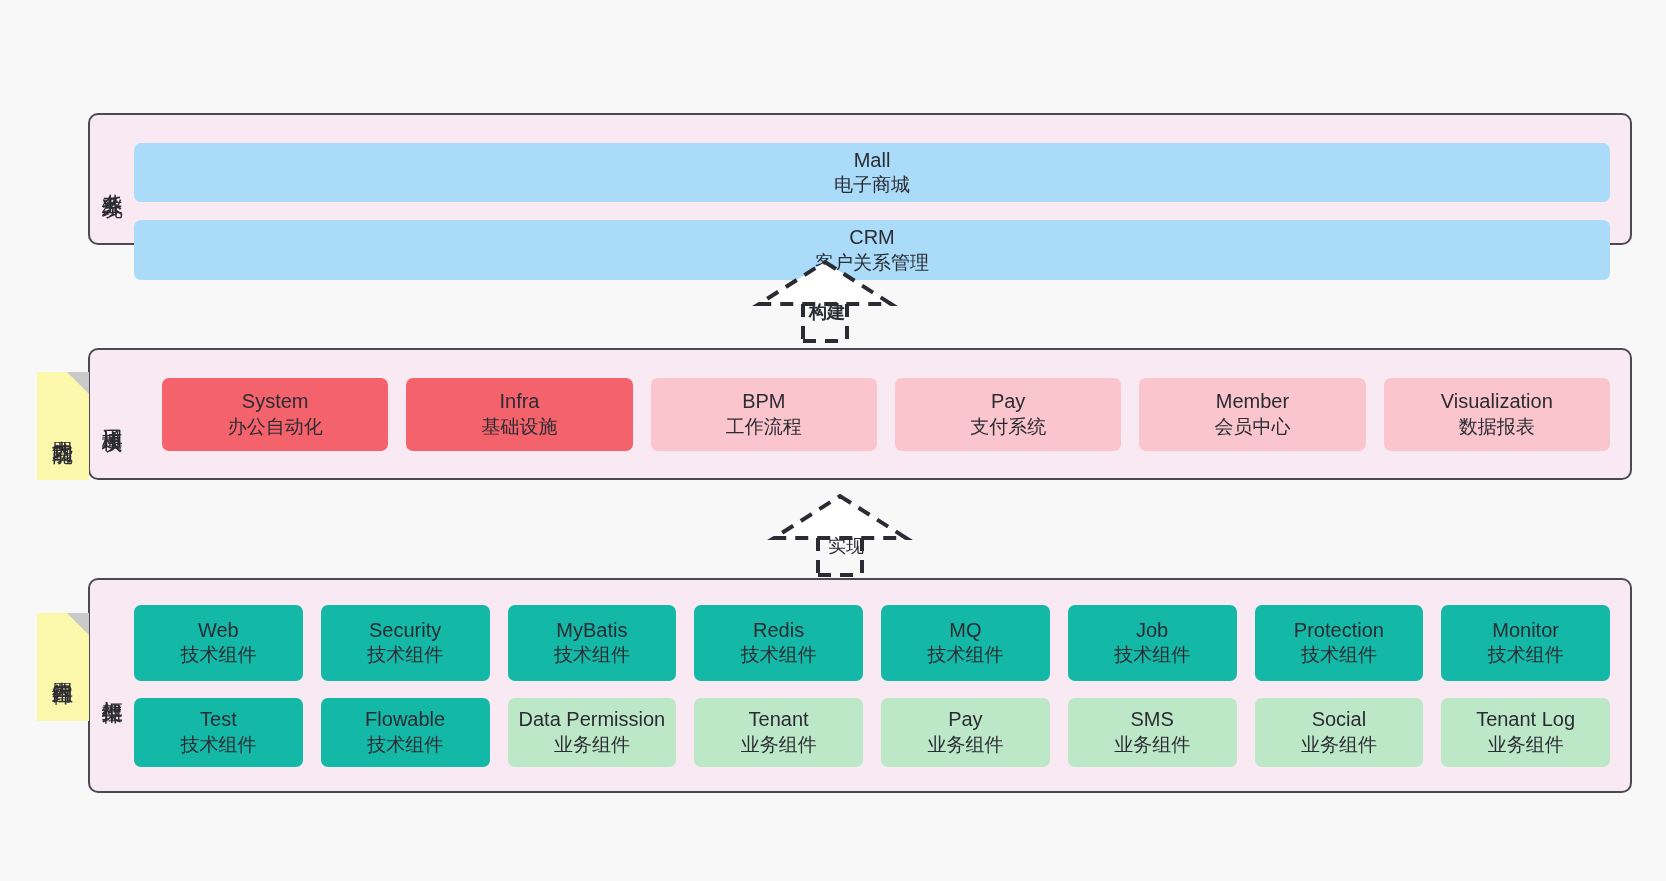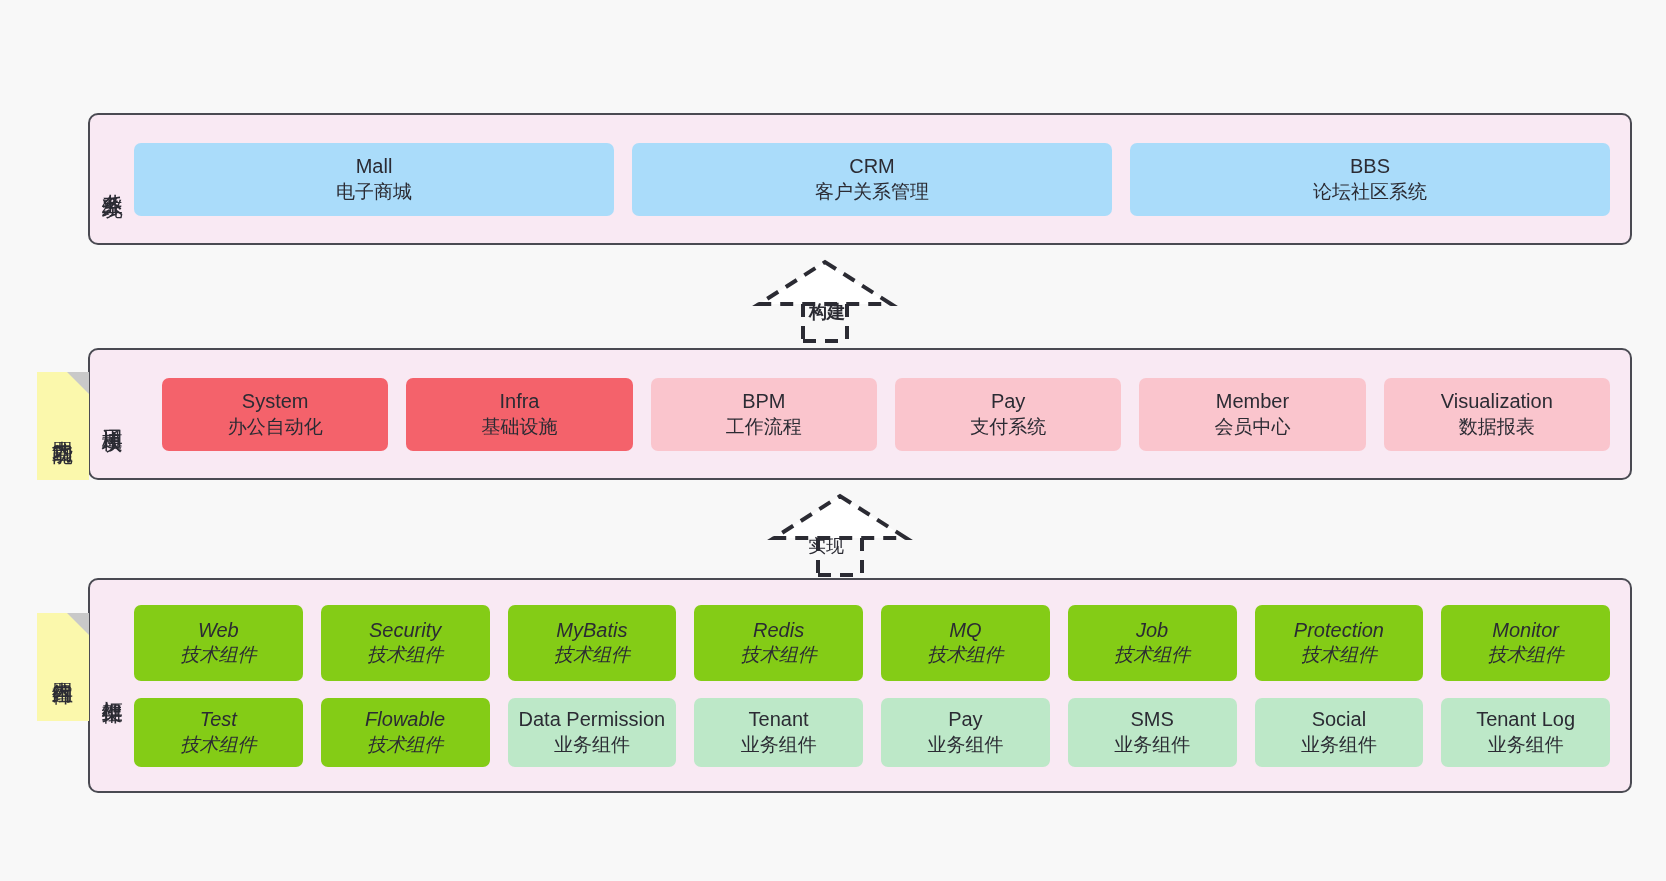--- a/index.html
+++ b/index.html
@@ -74,21 +74,21 @@
     white-space: normal;
   }
   .node .t2 {
     font-size: 19px;
     line-height: 1.22;
     margin-top: 1px;
   }
   .blue   { background: #aadcfa; }
   .red    { background: #f4626b; }
   .pink   { background: #fac5cd; }
-  .green  { background: #84cc16; font-style: italic; }
+  .green  { background: #14b8a6; }
   .lgreen { background: #bde8c8; }
 
   
   .note {
     position: absolute;
     background: #fbf8ac;
     color: #2b2b33;
     font-size: 21px;
     line-height: 1.1;
     letter-spacing: 1px;
@@ -126,32 +126,28 @@
   }
 </style>
 </head>
 <body>
 
 <div id="canvas">
 
   <div class="section" id="sec-0" style="left:88px; top:113px; width:1544px; height:132px;">
     <div class="section-label">业务系统</div>
     <div class="section-body">
-      <div class="row" style="height:73px;">
+      <div class="row" style="height:73px;flex-direction:column;">
         <div class="node blue">
           <span class="t1">Mall</span>
           <span class="t2">电子商城</span>
         </div>
         <div class="node blue">
           <span class="t1">CRM</span>
           <span class="t2">客户关系管理</span>
-        </div>
-        <div class="node blue">
-          <span class="t1">BBS</span>
-          <span class="t2">论坛社区系统</span>
         </div>
       </div>
     </div>
   </div>
 
   <div class="arrow" style="left:755px; top:258px; width:140px; height:85px;">
     <svg width="140" height="85" viewBox="0 0 140 85" aria-hidden="true">
       <path d="M 70 4 L 136 46 L 4 46 Z" fill="#ffffff" stroke="#2b2b33" stroke-width="4" stroke-dasharray="13 9" stroke-linejoin="miter"></path>
       <path d="M 48 46 L 48 85 M 92 46 L 92 85 M 48 83 L 92 83" fill="none" stroke="#2b2b33" stroke-width="4" stroke-dasharray="13 9"></path>
     </svg>
@@ -192,21 +188,21 @@
         </div>
       </div>
     </div>
   </div>
 
   <div class="arrow" style="left:770px; top:492px; width:140px; height:85px;">
     <svg width="140" height="85" viewBox="0 0 140 85" aria-hidden="true">
       <path d="M 70 4 L 136 46 L 4 46 Z" fill="#ffffff" stroke="#2b2b33" stroke-width="4" stroke-dasharray="13 9" stroke-linejoin="miter"></path>
       <path d="M 48 46 L 48 85 M 92 46 L 92 85 M 48 83 L 92 83" fill="none" stroke="#2b2b33" stroke-width="4" stroke-dasharray="13 9"></path>
     </svg>
-    <span class="alabel" style="top:42px; left:56px;font-family:Liberation Mono, monospace;">实现</span>
+    <span class="alabel" style="top:42px; left:76px;font-family:Liberation Mono, monospace;">实现</span>
   </div>
 
   <div class="note" style="left:37px; top:613px; width:52px; height:108px;">
     <span class="fold"></span>
     <span>内置组件</span>
   </div>
   <div class="section" id="sec-2" style="left:88px; top:578px; width:1544px; height:215px;">
     <div class="section-label">框架组件</div>
     <div class="section-body">
 

